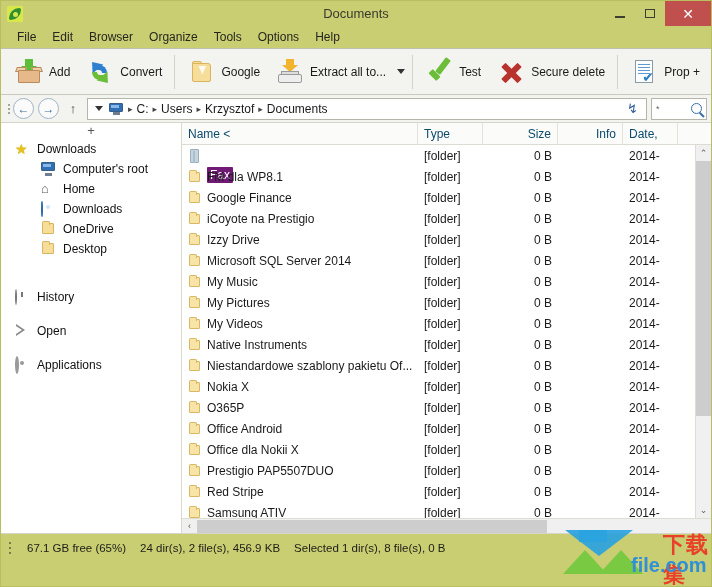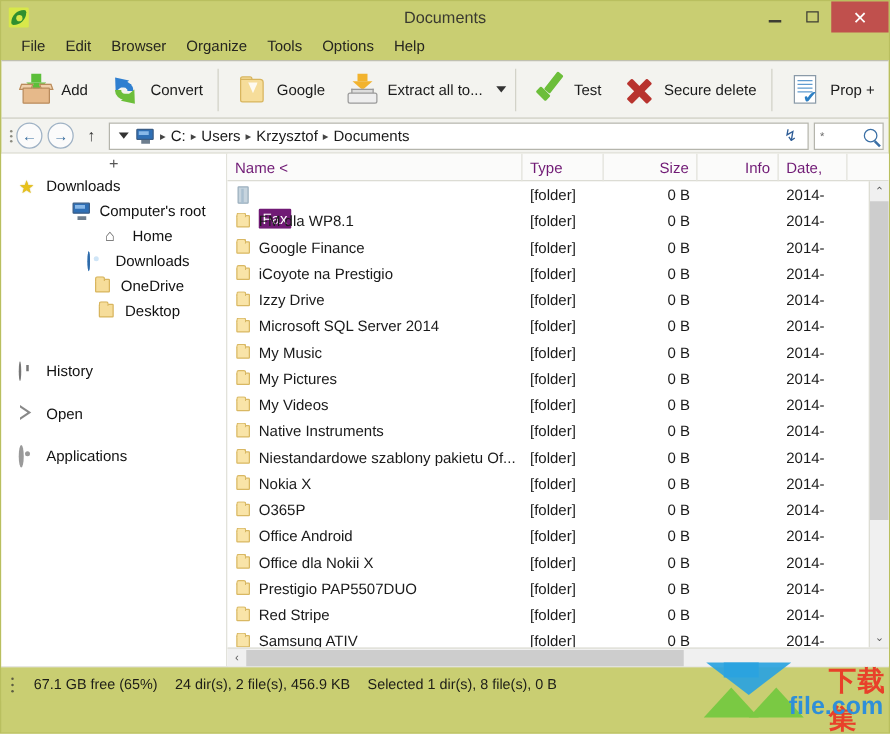--- a/index.html
+++ b/index.html
@@ -234,21 +234,21 @@
   .side-plus { text-align:center; color:#555; font-size:13px; height:16px; line-height:16px;}
   .side-row {
     display:flex; align-items:center;
     height: 20px;
     padding-left: 14px;
     gap: 7px;
     cursor: default;
     font-size: 12px;
     color: #111;
   }
-  .side-row.indent { padding-left: 40px; justify-content: center; }
+  .side-row.indent { padding-left: 40px; }
   .side-gap { height: 14px; }
   .si { width:15px;height:14px;position:relative;flex:none;}
   .si-star { color:#e8c11a; font-size:14px; line-height:14px; text-shadow: 0 0 1px #b89a10;}
   .si-pc .scr { position:absolute; left:0;top:0;width:14px;height:9px;background:#2f6fb5;border:1px solid #3a5d86;border-radius:1px;}
   .si-pc .scr:after { content:""; position:absolute; left:1px;top:1px;width:8px;height:3px;background:#88b8e8;}
   .si-pc .st { position:absolute; left:4px;bottom:0;width:7px;height:3px;background:#6e7e8e;}
   .si-home { color:#5a5a5a; font-size:13px; line-height:14px;}
   .si-dl { width:13px;height:13px;border-radius:50%;background:#4a8fd4;border:1px solid #2e6aa8; position:relative;}
   .si-dl:after{content:"";position:absolute;left:4px;top:3px;width:4px;height:4px;background:#cfe5f7;border-radius:50%;}
   .si-folder { position:absolute; left:1px; top:1px; width:12px;height:11px;background:#f6dd9a;border:1px solid #d8b55e;border-radius:1px;}
@@ -263,21 +263,21 @@
   .si-gear { width:13px;height:13px;border:2px solid #9a9a9a;border-radius:50%;position:relative;}
   .si-gear:after{content:"";position:absolute;left:2.5px;top:2.5px;width:4px;height:4px;background:#9a9a9a;border-radius:50%;}
 
   
   .filepane { flex: 1; display:flex; flex-direction:column; min-width:0; background:#fff;}
   .fl-head {
     height: 22px;
     background: #fbfbfa;
     border-bottom: 1px solid #dcdcd4;
     display:flex; align-items:flex-start;
-    font-size: 12px; color:#701a75;
+    font-size: 12px; color:#0c4a6e;
     position: relative;
   }
   .fh { height:22px; line-height:22px; border-right:1px solid #e2e2da; padding:0 6px; cursor:default; white-space:nowrap; overflow:hidden;}
   .fh.right { text-align:right; }
   .fl-rows { flex: 1; overflow: hidden; position: relative; }
   .frow { height:21px; display:flex; align-items:center; font-size:12px; color:#1a1a1a; cursor:default;}
   .fc { padding: 0 6px; white-space:nowrap; overflow:hidden; }
   .fc.right { text-align:right; }
   .fname { display:flex; align-items:center; gap:6px; }
   .fico { width:13px;height:14px;position:relative;flex:none;}

